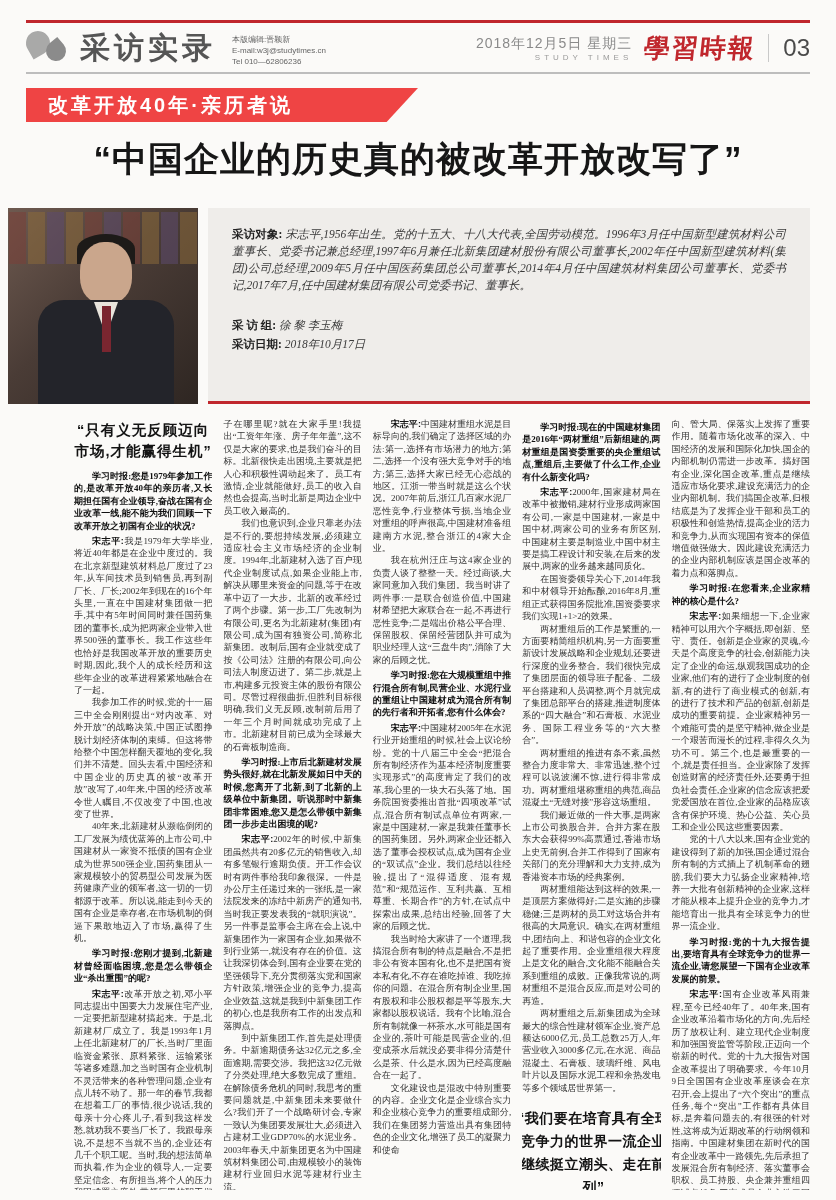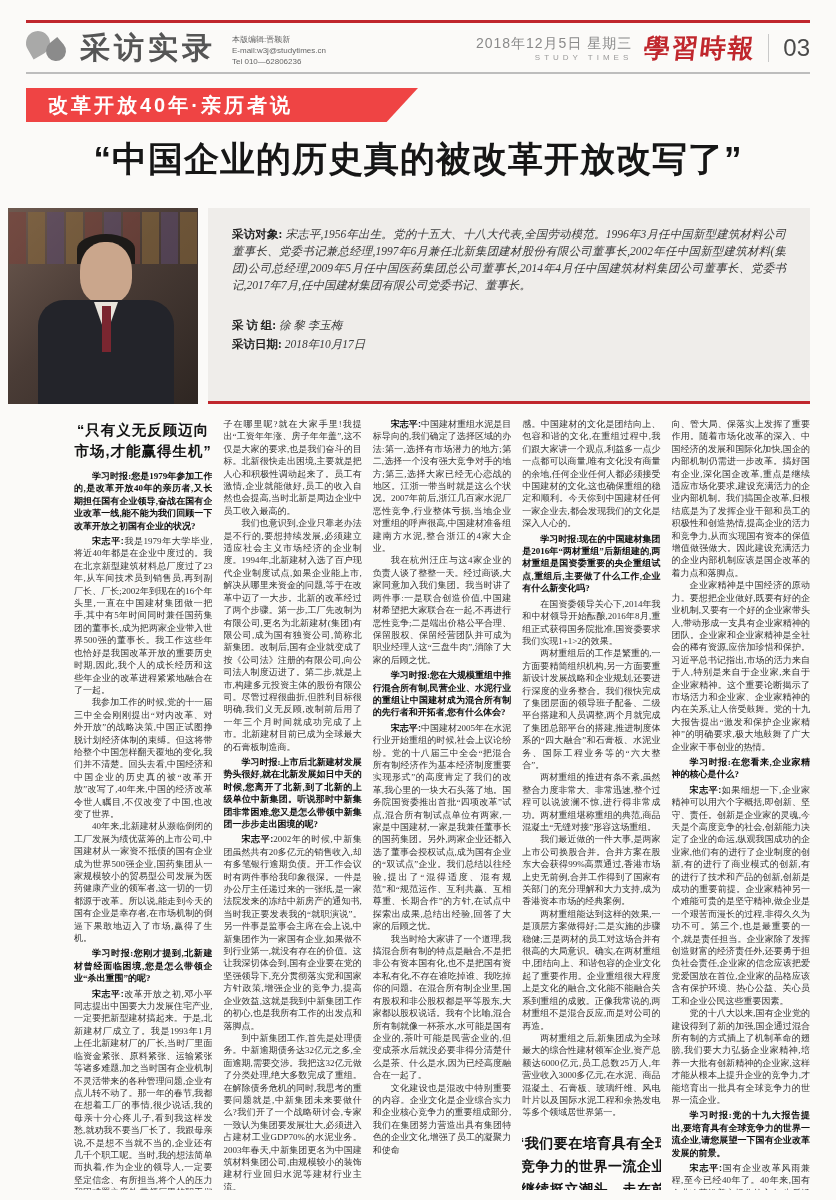--- a/index.html
+++ b/index.html
@@ -151,33 +151,32 @@
       </div>
       <div class="col">
         <p><span class="spk">宋志平:</span><span>中国建材重组水泥是目标导向的,我们确定了选择区域的办法:第一,选择有市场潜力的地方;第二,选择一个没有强大竞争对手的地方;第三,选择大家已经无心恋战的地区。江浙一带当时就是这么个状况。2007年前后,浙江几百家水泥厂恶性竞争,行业整体亏损,当地企业对重组的呼声很高,中国建材准备组建南方水泥,整合浙江的4家大企业。</span></p>
         <p>我在杭州汪庄与这4家企业的负责人谈了整整一天。经过商谈,大家同意加入我们集团。我当时讲了两件事:一是联合创造价值,中国建材希望把大家联合在一起,不再进行恶性竞争;二是端出价格公平合理、保留股权、保留经营团队并可成为职业经理人这“三盘牛肉”,消除了大家的后顾之忧。</p>
         <p class="q">学习时报:您在大规模重组中推行混合所有制,民营企业、水泥行业的重组让中国建材成为混合所有制的先行者和开拓者,您有什么体会?</p>
         <p><span class="spk">宋志平:</span><span>中国建材2005年在水泥行业开始重组的时候,社会上议论纷纷。党的十八届三中全会“把混合所有制经济作为基本经济制度重要实现形式”的高度肯定了我们的改革,我心里的一块大石头落了地。国务院国资委推出首批“四项改革”试点,混合所有制试点单位有两家,一家是中国建材,一家是我兼任董事长的国药集团。另外,两家企业还都入选了董事会授权试点,成为国有企业的“双试点”企业。我们总结以往经验,提出了“混得适度、混有规范”和“规范运作、互利共赢、互相尊重、长期合作”的方针,在试点中探索出成果,总结出经验,回答了大家的后顾之忧。</span></p>
         <p>我当时给大家讲了一个道理,我搞混合所有制的特点是融合,不是把非公有资本国有化,也不是把国有资本私有化,不存在谁吃掉谁、我吃掉你的问题。在混合所有制企业里,国有股权和非公股权都是平等股东,大家都以股权说话。我有个比喻,混合所有制就像一杯茶水,水可能是国有企业的,茶叶可能是民营企业的,但变成茶水后就没必要非得分清楚什么是茶、什么是水,因为已经高度融合在一起了。</p>
         <p>文化建设也是混改中特别重要的内容。企业文化是企业综合实力和企业核心竞争力的重要组成部分,我们在集团努力营造出具有集团特色的企业文化,增强了员工的凝聚力和使命</p>
       </div>
       <div class="col">
-        <p class="cont">感。中国建材的文化是团结向上、包容和谐的文化,在重组过程中,我们跟大家讲一个观点,利益多一点少一点都可以商量,唯有文化没有商量的余地,任何企业任何人都必须接受中国建材的文化,这也确保重组的稳定和顺利。今天你到中国建材任何一家企业去,都会发现我们的文化是深入人心的。</p>
         <p class="q">学习时报:现在的中国建材集团是2016年“两材重组”后新组建的,两材重组是国资委重要的央企重组试点,重组后,主要做了什么工作,企业有什么新变化吗?</p>
+        <p><span class="spk">宋志平:</span><span>2000年,国家建材局在改革中被撤销,建材行业形成两家国有公司,一家是中国建材,一家是中国中材,两家公司的业务有所区别,中国建材主要是制造业,中国中材主要是搞工程设计和安装,在后来的发展中,两家的业务越来越同质化。</span></p>
         <p>在国资委领导关心下,2014年我和中材领导开始酝酿,2016年8月,重组正式获得国务院批准,国资委要求我们实现1+1&gt;2的效果。</p>
         <p>两材重组后的工作是繁重的,一方面要精简组织机构,另一方面要重新设计发展战略和企业规划,还要进行深度的业务整合。我们很快完成了集团层面的领导班子配备、二级平台搭建和人员调整,两个月就完成了集团总部平台的搭建,推进制度体系的“四大融合”和石膏板、水泥业务、国际工程业务等的“六大整合”。</p>
         <p>两材重组的推进有条不紊,虽然整合力度非常大、非常迅速,整个过程可以说波澜不惊,进行得非常成功。两材重组堪称重组的典范,商品混凝土“无缝对接”形容这场重组。</p>
         <p>我们最近做的一件大事,是两家上市公司换股合并。合并方案在股东大会获得99%高票通过,香港市场上史无前例,合并工作得到了国家有关部门的充分理解和大力支持,成为香港资本市场的经典案例。</p>
         <p>两材重组能达到这样的效果,一是顶层方案做得好;二是实施的步骤稳健;三是两材的员工对这场合并有很高的大局意识。确实,在两材重组中,团结向上、和谐包容的企业文化起了重要作用。企业重组很大程度上是文化的融合,文化能不能融合关系到重组的成败。正像我常说的,两材重组不是混合反应,而是对公司的再造。</p>
         <p>两材重组之后,新集团成为全球最大的综合性建材领军企业,资产总额达6000亿元,员工总数25万人,年营业收入3000多亿元,在水泥、商品混凝土、石膏板、玻璃纤维、风电叶片以及国际水泥工程和余热发电等多个领域居世界第一。</p>
         <div class="pull wide">“我们要在培育具有全球竞争力的世界一流企业继续挺立潮头、走在前列”</div>
       </div>
       <div class="col">
         <p class="cont">向、管大局、保落实上发挥了重要作用。随着市场化改革的深入、中国经济的发展和国际化加快,国企的内部机制仍需进一步改革。搞好国有企业,深化国企改革,重点是继续适应市场化要求,建设充满活力的企业内部机制。我们搞国企改革,归根结底是为了发挥企业干部和员工的积极性和创造热情,提高企业的活力和竞争力,从而实现国有资本的保值增值做强做大。因此建设充满活力的企业内部机制应该是国企改革的着力点和落脚点。</p>
-        <p>企业家精神是中国经济的原动力。要想把企业做好,既要有好的企业机制,又要有一个好的企业家带头人,带动形成一支具有企业家精神的团队。企业家和企业家精神是全社会的稀有资源,应倍加珍惜和保护。习近平总书记指出,市场的活力来自于人,特别是来自于企业家,来自于企业家精神。这个重要论断揭示了市场活力和企业家、企业家精神的内在关系,让人倍受鼓舞。党的十九大报告提出“激发和保护企业家精神”的明确要求,极大地鼓舞了广大企业家干事创业的热情。</p>
         <p class="q">学习时报:在您看来,企业家精神的核心是什么?</p>
         <p><span class="spk">宋志平:</span><span>如果细想一下,企业家精神可以用六个字概括,即创新、坚守、责任。创新是企业家的灵魂,今天是个高度竞争的社会,创新能力决定了企业的命运,纵观我国成功的企业家,他们有的进行了企业制度的创新,有的进行了商业模式的创新,有的进行了技术和产品的创新,创新是成功的重要前提。企业家精神另一个难能可贵的是坚守精神,做企业是一个艰苦而漫长的过程,非得久久为功不可。第三个,也是最重要的一个,就是责任担当。企业家除了发挥创造财富的经济责任外,还要勇于担负社会责任,企业家的信念应该把爱党爱国放在首位,企业家的品格应该含有保护环境、热心公益、关心员工和企业公民这些重要因素。</span></p>
         <p>党的十八大以来,国有企业党的建设得到了新的加强,国企通过混合所有制的方式插上了机制革命的翅膀,我们要大力弘扬企业家精神,培养一大批有创新精神的企业家,这样才能从根本上提升企业的竞争力,才能培育出一批具有全球竞争力的世界一流企业。</p>
         <p class="q">学习时报:党的十九大报告提出,要培育具有全球竞争力的世界一流企业,请您展望一下国有企业改革发展的前景。</p>
         <p><span class="spk">宋志平:</span><span>国有企业改革风雨兼程,至今已经40年了。40年来,国有企业改革沿着市场化的方向,先后经历了放权让利、建立现代企业制度和加强国资监管等阶段,正迈向一个崭新的时代。党的十九大报告对国企改革提出了明确要求。今年10月9日全国国有企业改革座谈会在京召开,会上提出了“六个突出”的重点任务,每个“突出”工作都有具体目标,是奔着问题去的,有很强的针对性,这将成为近期改革的行动纲领和指南。中国建材集团在新时代的国有企业改革中一路领先,先后承担了发展混合所有制经济、落实董事会职权、员工持股、央企兼并重组四项试点任务,三家成员企业入选了国企改革“双百行动”。我们在试点中总结提炼了经验做法,也为改革提供了可供借鉴参考的案例。</span></p>
       </div>
     </div>
 
 </div>
 

